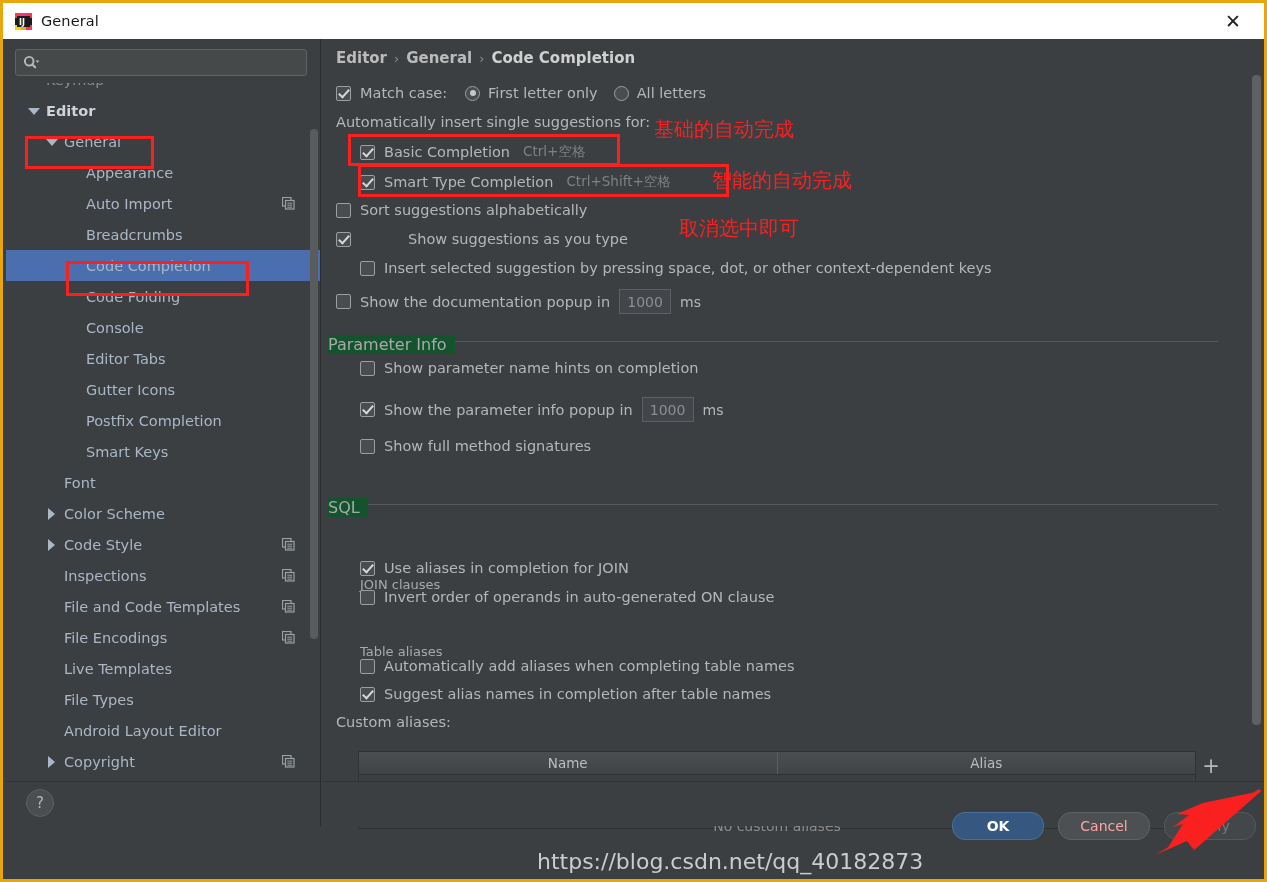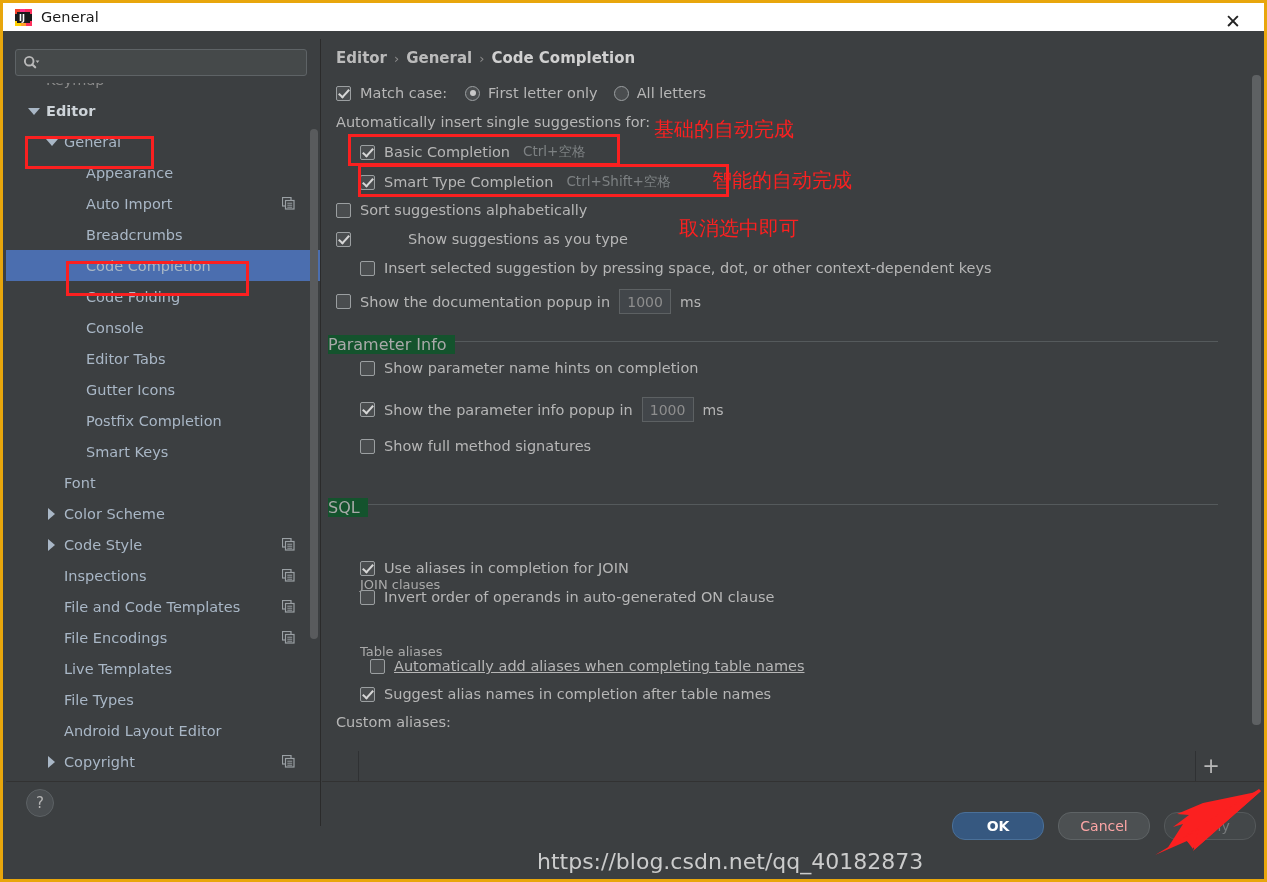--- a/index.html
+++ b/index.html
@@ -18,21 +18,21 @@
     width: 1267px; height: 882px;
     box-sizing: border-box;
     border: 3px solid #e8a60c;
     background: #3c3f41;
     overflow: hidden;
   }
   
   .titlebar {
     position: absolute;
     left: 0; top: 0;
-    width: 100%; height: 28px;
+    width: 100%; height: 36px;
     background: #ffffff;
     display: flex;
     align-items: center;
     box-sizing: border-box;
     padding-left: 12px;
   }
   .app-icon {
     width: 17px; height: 17px;
     margin-right: 9px;
     position: relative;
@@ -684,38 +684,42 @@
       <div class="row" style="left:38px; top:521px;">
         <span class="cb checked"></span>
         <span class="plain-label">Use aliases in completion for JOIN</span>
       </div>
 
       <div class="row" style="left:38px; top:550px;">
         <span class="cb"></span>
         <span class="plain-label">Invert order of operands in auto-generated ON clause</span>
       </div>
 
-      <div class="row" style="left:48px; top:619px;text-decoration:underline;">
+      <div class="row" style="left:38px; top:619px;">
         <span class="cb"></span>
         <span class="plain-label">Automatically add aliases when completing table names</span>
       </div>
 
       <div class="row" style="left:38px; top:647px;">
         <span class="cb checked"></span>
         <span class="plain-label">Suggest alias names in completion after table names</span>
       </div>
 
       <div class="sub-title" style="left:14px; top:675px; font-size:14.5px; color:#b6b6b6;">Custom aliases:</div>
 
       <div class="main-scroll"></div>
     </div>
 
     <div class="sub-title" style="left:354px; top:605px; position:absolute;">Table aliases</div>
 
     <div class="alias-table" style="top:712px;">
+      <div class="at-head">
+        <div class="at-th">Name</div>
+        <div class="at-th">Alias</div>
+      </div>
       <div class="at-body">
         <div class="at-empty">No custom aliases</div>
       </div>
       <div class="at-side">
         <div class="at-btn">+</div>
         <div class="at-btn dim">−</div>
       </div>
     </div>
 
     <div class="btnbar">

